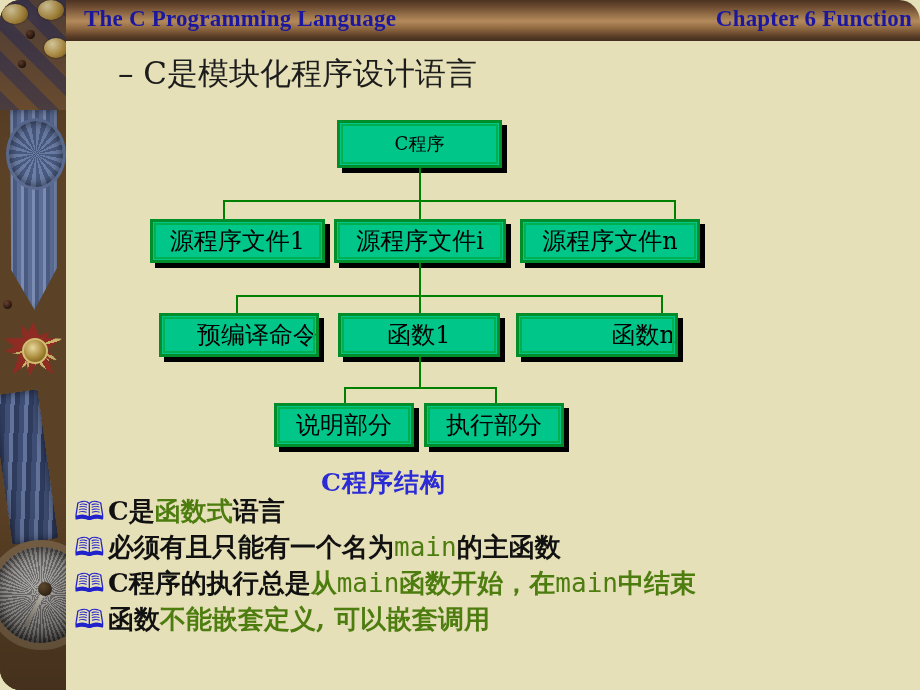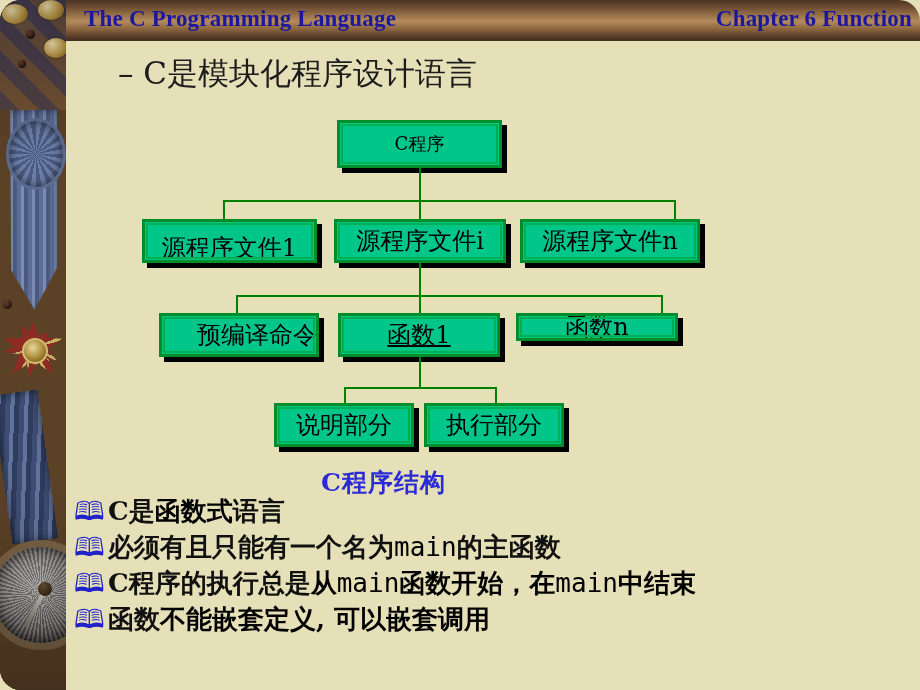--- a/index.html
+++ b/index.html
@@ -223,21 +223,21 @@
     font-family: "DejaVu Sans", sans-serif;
     text-align: left;
   }
   .bullet-text {
     font-family: "DejaVu Serif", "Liberation Serif", serif;
     font-weight: bold;
     font-size: 26px;
     color: #111;
     line-height: 1;
   }
-  .bullet-text .hl { color: #000000; }
+  .bullet-text .hl { color: #4d7c0f; }
   .bullet-text .mono { font-family: "DejaVu Sans Mono", monospace; font-weight: normal; }
 </style>
 </head>
 <body>
 
 <div id="slide">
 
   <div id="sidebar">
     <div id="sb-check"></div>
     <div id="sb-coin1"></div>
@@ -272,43 +272,43 @@
       <div class="node" style="left:271px; top:79px; width:165px; height:48px; font-size:18px;">
         <span>C程序</span>
       </div>
 
       <div class="line v" style="left:353px; top:127px; height:32px;"></div>
       <div class="line h" style="left:157px; top:159px; width:453px;"></div>
       <div class="line v" style="left:157px; top:159px; height:28px;"></div>
       <div class="line v" style="left:353px; top:159px; height:28px;"></div>
       <div class="line v" style="left:608px; top:159px; height:28px;"></div>
 
-      <div class="node" style="left:76px; top:178px; width:175px; height:44px; font-size:24px;align-items:flex-end;">
+      <div class="node" style="left:84px; top:178px; width:175px; height:44px; font-size:24px;">
         <span>源程序文件1</span>
       </div>
       <div class="node" style="left:454px; top:178px; width:180px; height:44px; font-size:24px;">
         <span>源程序文件n</span>
       </div>
       <div class="node" style="left:268px; top:178px; width:172px; height:44px; font-size:24px;">
         <span>源程序文件i</span>
       </div>
 
       <div class="line v" style="left:353px; top:222px; height:32px;"></div>
       <div class="line h" style="left:170px; top:254px; width:425px;"></div>
       <div class="line v" style="left:170px; top:254px; height:26px;"></div>
       <div class="line v" style="left:353px; top:254px; height:26px;"></div>
       <div class="line v" style="left:595px; top:254px; height:26px;"></div>
 
       <div class="node" style="left:93px; top:272px; width:160px; height:44px; font-size:24px;padding-left:36px;">
         <span>预编译命令</span>
       </div>
-      <div class="node" style="left:272px; top:272px; width:162px; height:44px; font-size:24px;text-decoration:underline;">
+      <div class="node" style="left:272px; top:272px; width:162px; height:44px; font-size:24px;">
         <span>函数1</span>
       </div>
-      <div class="node" style="left:450px; top:272px; width:162px; height:28px; font-size:24px;">
+      <div class="node" style="left:450px; top:272px; width:162px; height:44px; font-size:24px;justify-content:flex-end;">
         <span>函数n</span>
       </div>
 
       <div class="line v" style="left:353px; top:316px; height:30px;"></div>
       <div class="line h" style="left:278px; top:346px; width:152px;"></div>
       <div class="line v" style="left:278px; top:346px; height:24px;"></div>
       <div class="line v" style="left:429px; top:346px; height:24px;"></div>
 
       <div class="node" style="left:358px; top:362px; width:140px; height:44px; font-size:24px;">
         <span>执行部分</span>

